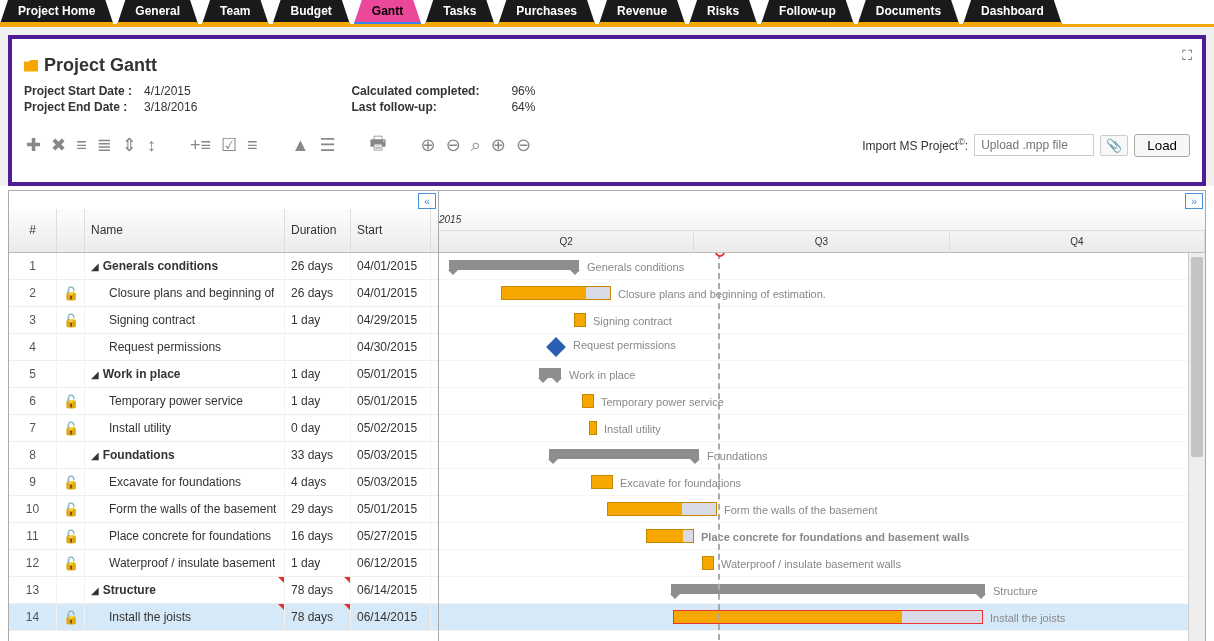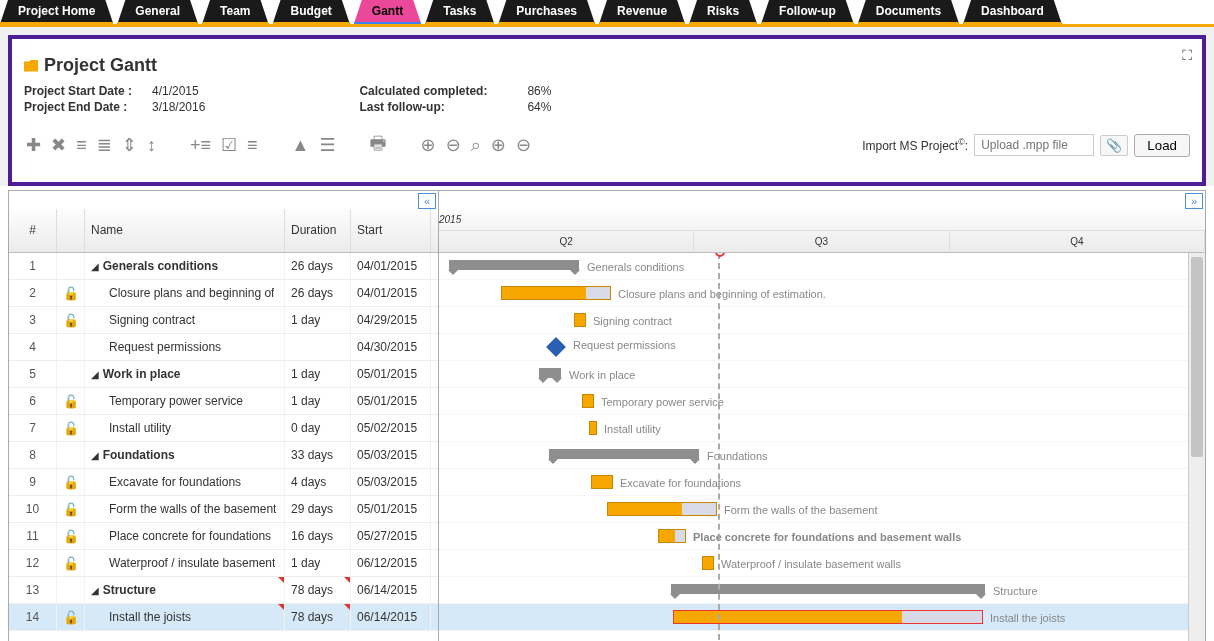--- a/index.html
+++ b/index.html
@@ -14,21 +14,21 @@
 
 .page-wrap { background: #f0f0f0; padding: 8px 8px 0 8px; }
 .page-inner { background: #fff; border: 4px solid #4c1d95; padding: 16px 12px; position: relative; }
 .page-title-row { display: flex; align-items: center; gap: 6px; margin-bottom: 8px; }
 .folder-icon { width: 14px; height: 12px; background: #f7a800; display: inline-block; clip-path: polygon(0 2px, 5px 2px, 7px 0, 14px 0, 14px 12px, 0 12px); }
 .page-title { font-size: 18px; font-weight: bold; color: #333; }
 .fullscreen-icon { position: absolute; right: 10px; top: 8px; cursor: pointer; font-size: 14px; color: #555; }
 
 .meta-row { display: flex; gap: 44px; margin-bottom: 10px; }
 .meta-col { display: flex; flex-direction: column; gap: 2px; font-size: 12px; }
-.meta-line { display: flex; gap: 8px; }
+.meta-line { display: flex; }
 .meta-label { font-weight: bold; min-width: 120px; }
 .meta-col2 .meta-line { justify-content: flex-end; }
 .meta-col2 .meta-label { text-align: left; min-width: 160px; }
 
 
 .toolbar { display: flex; align-items: center; gap: 6px; padding: 4px 0; }
 .tb-icon { color: #888; font-size: 18px; cursor: pointer; padding: 2px; }
 .tb-sep { width: 18px; }
 .tb-right { margin-left: auto; display: flex; align-items: center; gap: 6px; font-size: 12px; }
 .upload-input { border: 1px solid #ccc; padding: 3px 6px; font-size: 12px; width: 120px; color: #999; }
@@ -131,21 +131,21 @@
             <span>4/1/2015</span>
           </div>
         <div class="meta-line">
             <span class="meta-label">Project End Date :</span>
             <span>3/18/2016</span>
           </div>
       </div>
       <div class="meta-col meta-col2" style="margin-left:110px;">
         <div class="meta-line">
             <span class="meta-label">Calculated completed:</span>
-            <span>86%</span>
+            <span>96%</span>
           </div>
         <div class="meta-line">
             <span class="meta-label">Last follow-up:</span>
             <span>64%</span>
           </div>
       </div>
     </div>
 
     <div class="toolbar">
       <span class="tb-icon">✚</span>
@@ -408,21 +408,21 @@
             <span class="bar-label">Excavate for foundations</span>
           </div>
         </div>
         <div class="grow">
           <div class="bar task" style="left:131px;width:110px;">
             <div class="prog-rem" style="width:34px;"></div>
             <span class="bar-label">Form the walls of the basement</span>
           </div>
         </div>
         <div class="grow">
-          <div class="bar task" style="left:182px;width:28px;font-weight:bold;">
+          <div class="bar task" style="left:170px;width:48px;font-weight:bold;">
             <div class="prog-rem" style="width:10px;"></div>
             <span class="bar-label">Place concrete for foundations and basement walls</span>
           </div>
         </div>
         <div class="grow">
           <div class="bar task" style="left:226px;width:12px;">
             <div class="prog-rem" style="width:0px;"></div>
             <span class="bar-label">Waterproof / insulate basement walls</span>
           </div>
         </div>

